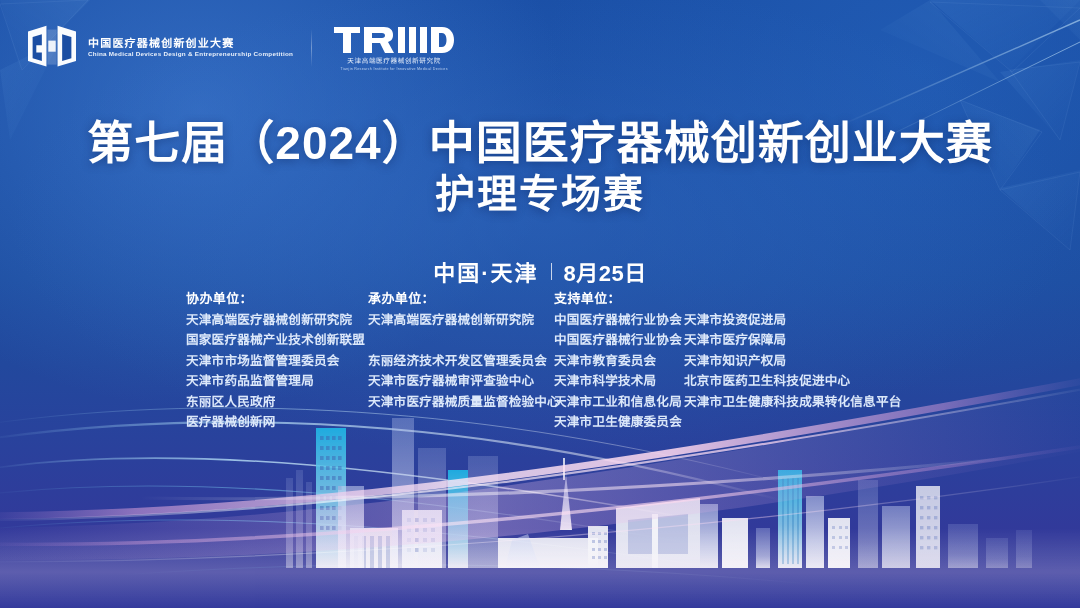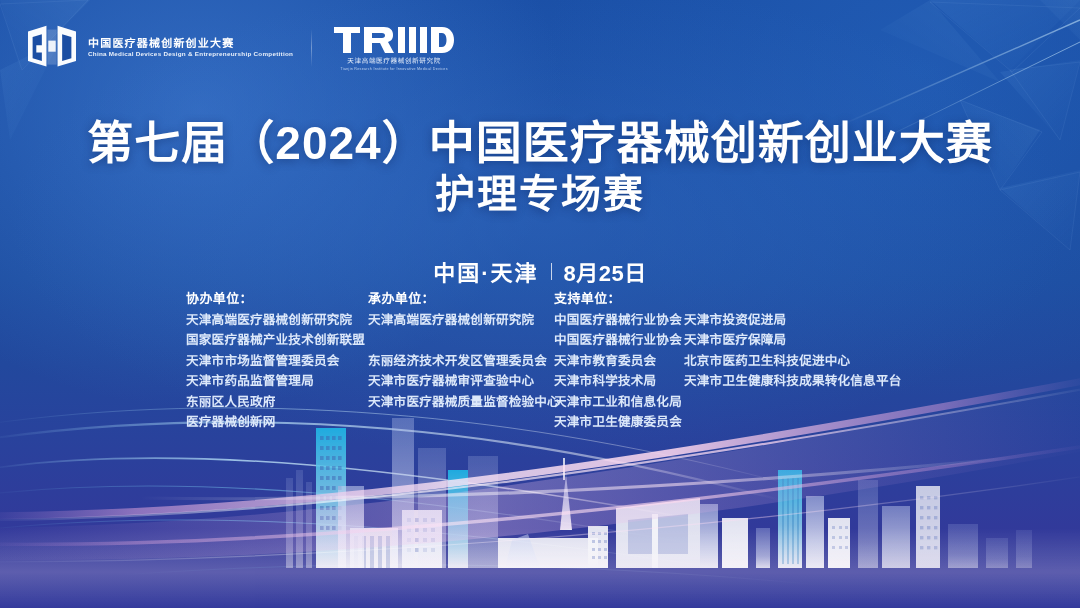--- a/index.html
+++ b/index.html
@@ -542,19 +542,20 @@
       <div class="org-item">天津市教育委员会</div>
       <div class="org-item">天津市科学技术局</div>
       <div class="org-item">天津市工业和信息化局</div>
       <div class="org-item">天津市卫生健康委员会</div>
     </div>
 
     <div class="org-col col-4">
       <div class="org-gap"></div>
       <div class="org-item">天津市投资促进局</div>
       <div class="org-item">天津市医疗保障局</div>
+      <div class="org-item">天津市知识产权局</div>
       <div class="org-item">北京市医药卫生科技促进中心</div>
       <div class="org-item">天津市卫生健康科技成果转化信息平台</div>
     </div>
 
   </div>
 
 </div>
 
 </body></html>

